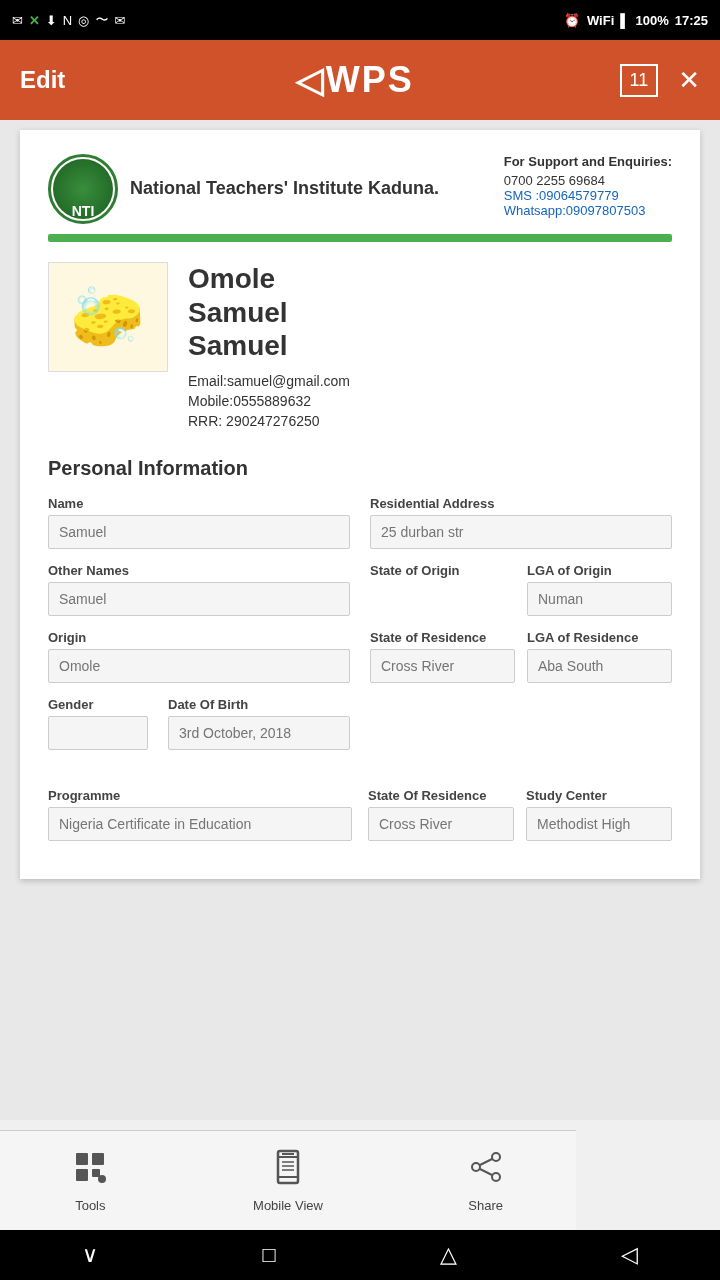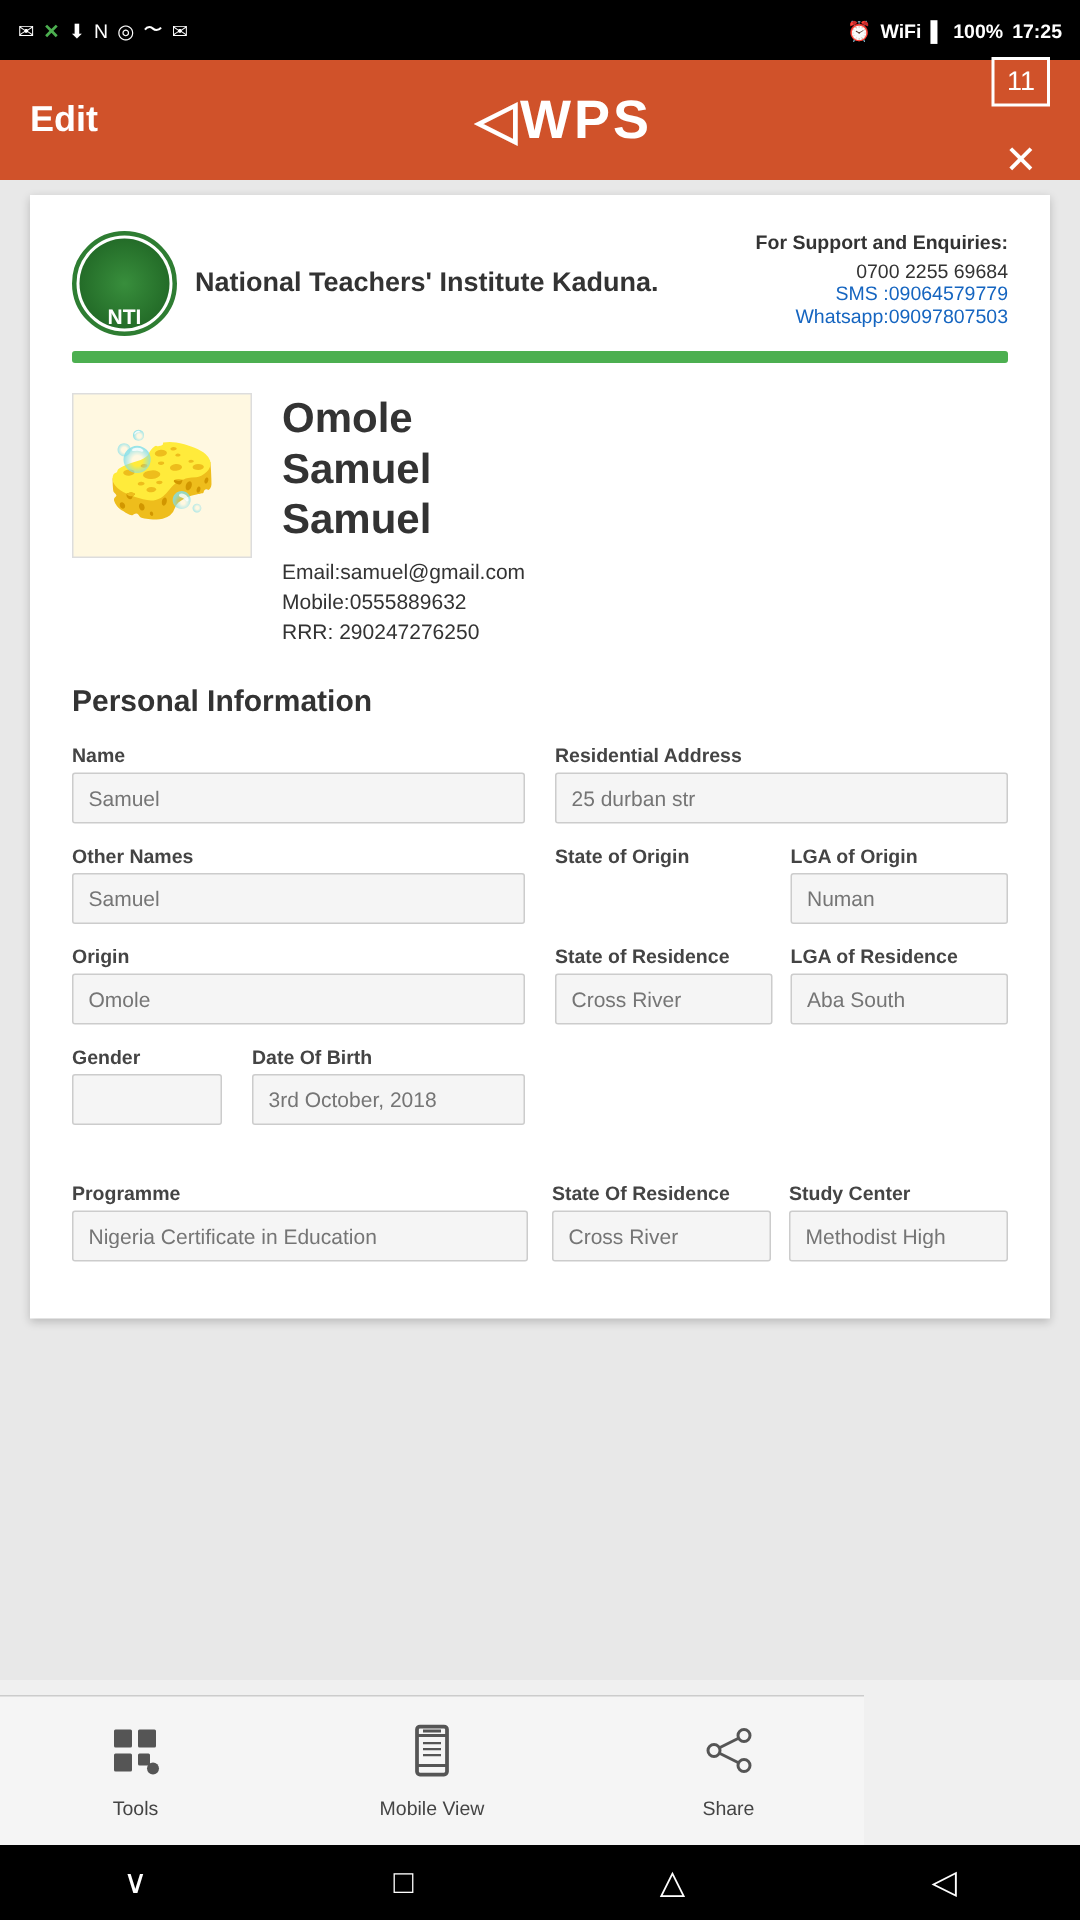--- a/index.html
+++ b/index.html
@@ -45,21 +45,20 @@
       font-size: 36px;
       font-weight: bold;
       color: #ffffff;
       letter-spacing: 2px;
       margin-left: 25px;
     }
     .wps-header-right {
       display: flex;
       align-items: center;
       gap: 20px;
-      flex-direction: column;
     }
     .wps-header-right .icon-box {
       border: 2px solid #fff;
       padding: 4px 8px;
       font-size: 18px;
       cursor: pointer;
     }
     .wps-header-right .close-icon {
       font-size: 26px;
       cursor: pointer;
@@ -114,21 +113,21 @@
       font-weight: bold;
       font-size: 14px;
     }
     .nti-title {
       font-size: 18px;
       font-weight: bold;
       color: #333;
       line-height: 1.4;
     }
     .nti-contact {
-      text-align: right;
+      text-align: left;
       font-size: 13px;
       color: #555;
     }
     .nti-contact .contact-title {
       font-weight: bold;
       color: #333;
       margin-bottom: 4px;
     }
     .nti-contact .phone { color: #333; }
     .nti-contact .sms { color: #1565c0; }

